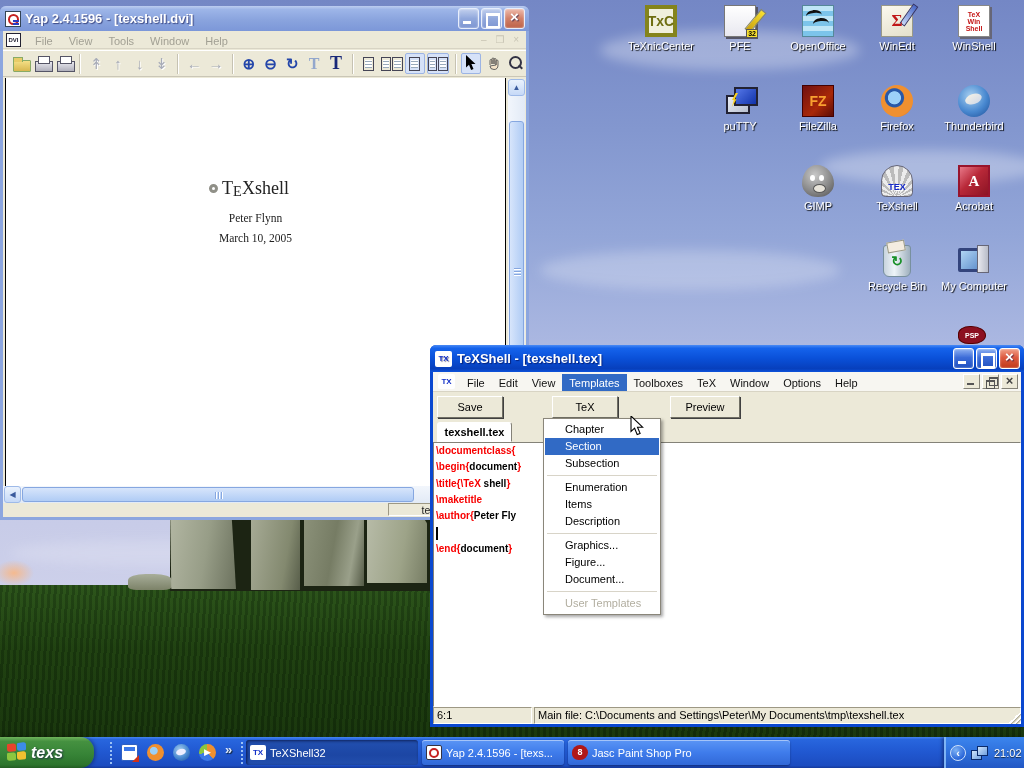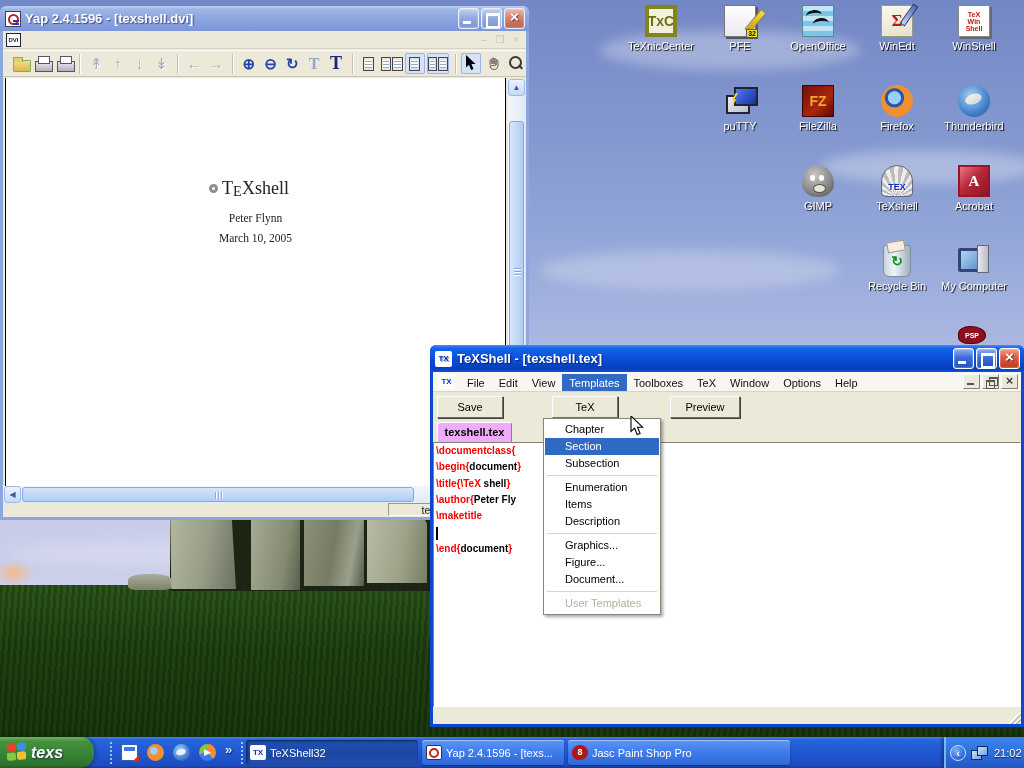--- a/index.html
+++ b/index.html
@@ -155,21 +155,21 @@
   .mdib-min::after { content:""; position:absolute; left:3px; bottom:3px; width:7px; height:2px; background:#555; }
   .mdib-restore::after { content:""; position:absolute; left:3px; top:5px; width:7px; height:6px; border:1px solid #555; border-top-width:2px; }
   .mdib-restore::before { content:""; position:absolute; left:6px; top:2px; width:7px; height:6px; border:1px solid #555; border-top-width:2px; background:#ece9d8; }
   .mdib-close::after { content:"×"; position:absolute; left:0; top:-2px; width:100%; text-align:center; color:#444; font-size:13px; font-weight:bold; }
   .ts-toolbar { position:absolute; left:0; right:0; top:19px; height:29px; border-top:1px solid #d8d4c4; padding:4px 0 0 4px; }
   .ts-btn { display:inline-block; height:22px; font-size:11px; color:#000; text-align:center; line-height:20px; background:#ece9d8;
             border:1px solid; border-color:#fff #706f64 #706f64 #fff; box-shadow:1px 1px 0 #404040; width:66px; }
   .ts-btn:nth-child(2){ margin-left:49px; }
   .ts-btn:nth-child(3){ margin-left:52px; width:70px; }
   .ts-tabrow { position:absolute; left:0; right:0; top:48px; height:22px; }
-  .ts-tab { position:absolute; left:4px; top:2px; width:75px; height:20px; background:#f0abfc; border:1px solid; border-color:#fff #848278 transparent #fff;
+  .ts-tab { position:absolute; left:4px; top:2px; width:75px; height:20px; background:#ffffff; border:1px solid; border-color:#fff #848278 transparent #fff;
             border-radius:3px 3px 0 0; font-size:11px; font-weight:bold; text-align:center; line-height:18px; }
   .ts-editor { position:absolute; left:0; right:0; top:70px; bottom:17px; background:#fff; border:1px solid; border-color:#848278 #fff #fff #848278;
                padding:2px 0 0 2px; font-family:"Liberation Sans",sans-serif; font-weight:bold; font-size:10px; overflow:hidden; }
   .code-line { height:16.35px; white-space:pre; }
   .c-r { color:#f80000; }
   .c-k { color:#000; }
   .caret { display:inline-block; width:2px; height:13px; background:#000; vertical-align:-2px; }
   .ts-status { position:absolute; left:0; right:0; bottom:0; height:17px; display:flex; font-size:11px; }
   .ts-status .sp { border:1px solid; border-color:#9d9884 #fff #fff #9d9884; background:#ece9d8; padding:1px 3px; line-height:13px; }
   .sp1 { width:99px; }
@@ -339,20 +339,21 @@
       <span class="ttext">Yap 2.4.1596 - [texshell.dvi]</span>
       <span class="wbtns">
         <span class="wb wb-min"></span>
         <span class="wb wb-max"></span>
         <span class="wb wb-close"></span>
       </span>
     </div>
     <div class="yap-body">
       <div class="yap-menubar">
         <span class="dvi-ico">DVI</span>
+        <span id="yap-menu-items"><span class="mitem mdim">File</span><span class="mitem mdim">View</span><span class="mitem mdim">Tools</span><span class="mitem mdim">Window</span><span class="mitem mdim">Help</span></span>
         <span class="ghostbtns">– ❒ ×</span>
       </div>
       <div class="yap-toolbar" id="yap-toolbar">
           <span class="ticon ic-folder"></span>
           <span class="ticon ic-printer"></span>
           <span class="ticon ic-printer"></span>
           <span class="tsep"></span>
           <span class="ticon ic-glyph dim">↟</span>
           <span class="ticon ic-glyph dim">↑</span>
           <span class="ticon ic-glyph dim">↓</span>
@@ -439,25 +440,29 @@
         </span>
       </div>
       <div class="ts-toolbar" id="ts-toolbar"><button class="ts-btn">Save</button><button class="ts-btn">TeX</button><button class="ts-btn">Preview</button></div>
       <div class="ts-tabrow">
         <span class="ts-tab">texshell.tex</span>
       </div>
       <div class="ts-editor" id="ts-editor">
           <div class="code-line"><span class="c-r">\documentclass{</span></div>
           <div class="code-line"><span class="c-r">\begin{</span><span class="c-k">document</span><span class="c-r">}</span></div>
           <div class="code-line"><span class="c-r">\title{\TeX </span><span class="c-k">shell</span><span class="c-r">}</span></div>
+          <div class="code-line"><span class="c-r">\maketitle</span></div>
           <div class="code-line"><span class="c-r">\author{</span><span class="c-k">Peter Fly</span></div>
-          <div class="code-line"><span class="c-r">\maketitle</span></div>
           <div class="code-line"><span class="caret"></span></div>
           <div class="code-line"><span class="c-r">\end{</span><span class="c-k">document</span><span class="c-r">}</span></div>
         </div>
+      <div class="ts-status">
+        <span class="sp sp1">6:1</span>
+        <span class="sp sp2">Main file: C:\Documents and Settings\Peter\My Documents\tmp\texshell.tex</span>
+      </div>
       <div class="grip"></div>
     </div>
   </div>
 
   <div id="popup">
       <div class="pitem">Chapter</div>
       <div class="pitem sel">Section</div>
       <div class="pitem">Subsection</div>
       <div class="psep"></div>
       <div class="pitem">Enumeration</div>

